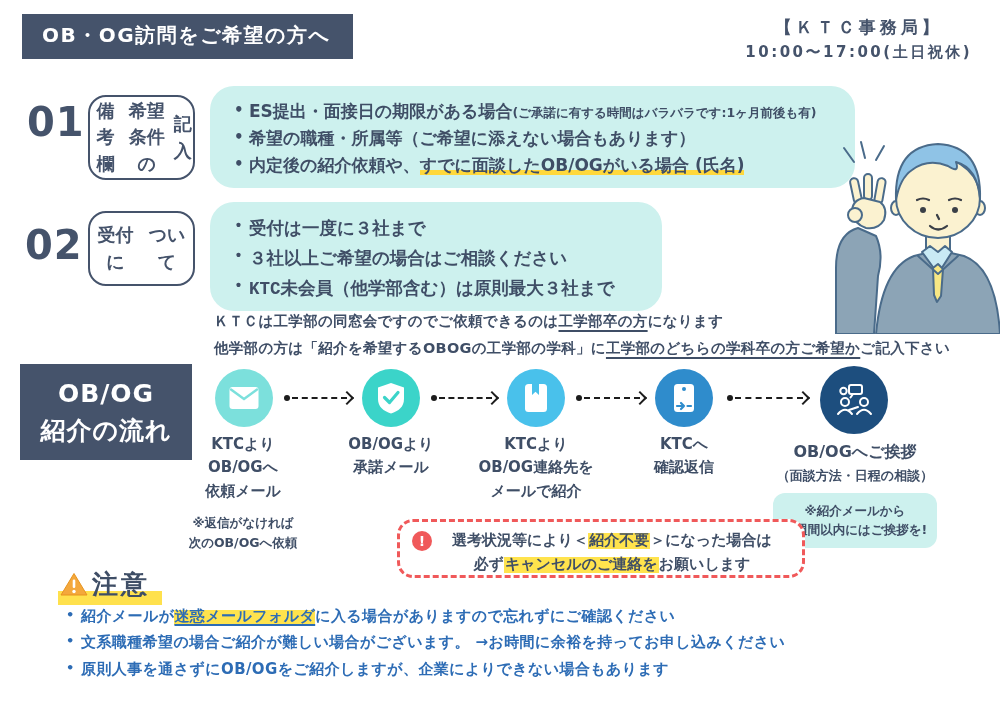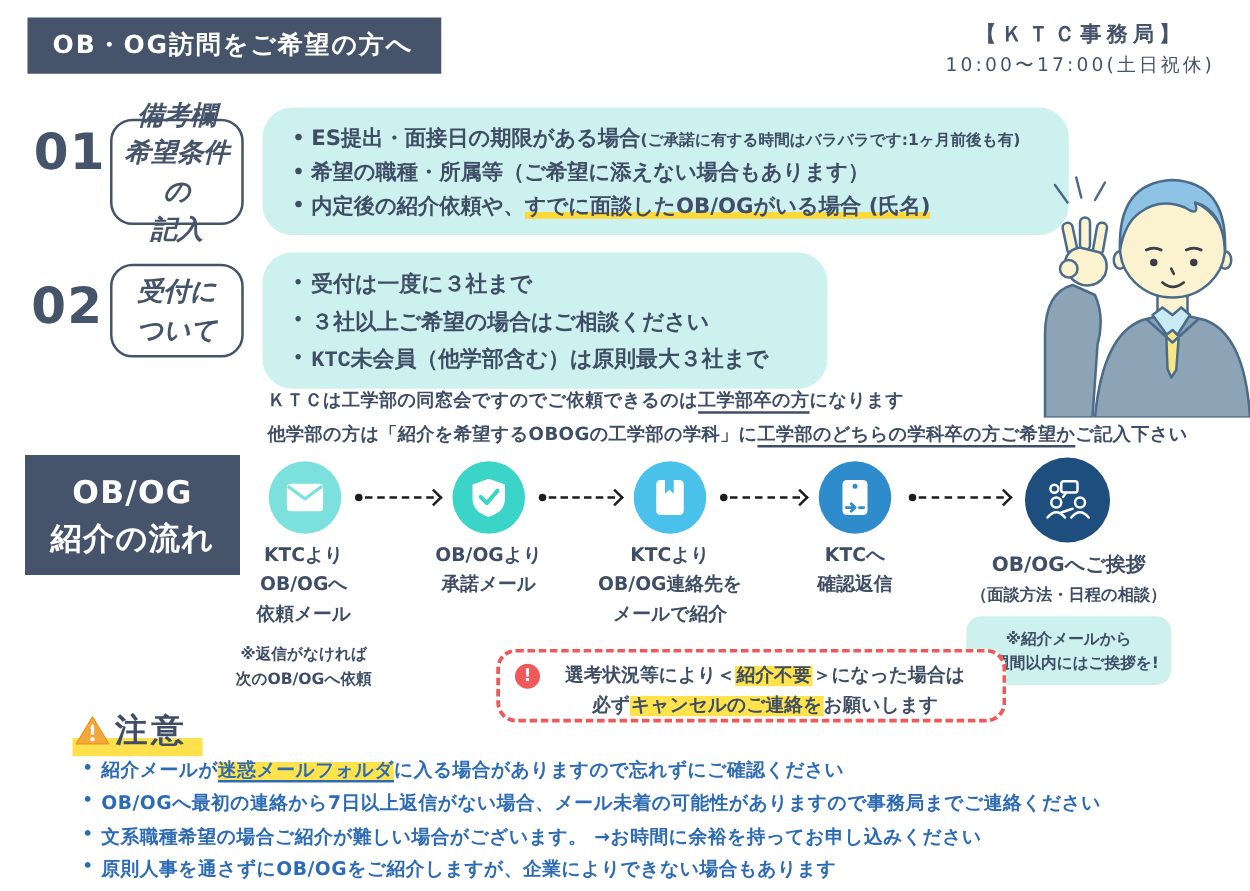--- a/index.html
+++ b/index.html
@@ -4,29 +4,29 @@
 <style>
   html,body{margin:0;padding:0;background:#ffffff;}
   .canvas{position:relative;width:1000px;height:713px;background:#ffffff;overflow:hidden;
           font-family:"DejaVu Sans","Liberation Sans",sans-serif;}
 
   
   .title-banner{position:absolute;left:22px;top:14px;background:#45536B;color:#fff;
     font-size:20px;font-weight:700;letter-spacing:1.5px;padding:8px 22px 10px 20px;}
   .office{position:absolute;right:28px;top:16px;color:#45536B;text-align:center;margin-left:32px;}
   .office-name{font-size:17px;font-weight:700;letter-spacing:4px;}
-  .office-hours{font-size:15px;font-weight:400;letter-spacing:2.5px;margin-top:4px;}
+  .office-hours{font-size:15px;font-weight:700;letter-spacing:2.5px;margin-top:4px;}
 
   
   .sec-num{position:absolute;font-size:40px;font-weight:700;color:#45536B;letter-spacing:1px;}
   #num01{left:27px;top:99px;}
   #num02{left:25px;top:222px;}
   .sec-label{position:absolute;border:2.5px solid #45536B;border-radius:18px;color:#45536B;
-    font-weight:700;font-size:21px;display:flex;flex-direction:column;align-items:center;
-    justify-content:center;text-align:center;line-height:1.45;background:#fff;box-sizing:border-box;font-style:italic;}
+    font-weight:700;font-size:18px;display:flex;flex-direction:row;align-items:center;
+    justify-content:center;text-align:center;line-height:1.45;background:#fff;box-sizing:border-box;}
   #label01{left:88px;top:95px;width:107px;height:85px;}
   #label02{left:88px;top:211px;width:107px;height:75px;}
 
   .bubble{position:absolute;background:#CDF1EE;border-radius:24px;padding:12px 22px;
     box-sizing:border-box;color:#3F4E66;}
   #bubble01{left:210px;top:86px;width:645px;height:102px;}
   #bubble02{left:210px;top:202px;width:452px;height:109px;font-family:Liberation Mono, monospace;}
   .bubble ul{margin:0;padding:0;list-style:none;}
   .bubble li{position:relative;padding-left:17px;font-size:17px;font-weight:700;
     line-height:1.6;white-space:nowrap;}
@@ -263,21 +263,20 @@
       <rect x="12.7" y="7.5" width="2.6" height="8.5" rx="1.3" fill="#ffffff"></rect>
       <circle cx="14" cy="19.5" r="1.7" fill="#ffffff"></circle>
     </svg>
     <span class="caution-title">注意</span>
   </div>
 
   <ul class="caution-list">
     <li>
       <span>紹介メールが</span><span class="hl-spam">迷惑メールフォルダ</span><span>に入る場合がありますので忘れずにご確認ください</span>
     </li>
-    <li>OB/OGへ最初の連絡から7日以上返信がない場合、メール未着の可能性がありますので事務局までご連絡ください</li>
     <li>文系職種希望の場合ご紹介が難しい場合がございます。 →お時間に余裕を持ってお申し込みください</li>
     <li>原則人事を通さずにOB/OGをご紹介しますが、企業によりできない場合もあります</li>
   </ul>
 
   <svg class="person" viewBox="0 0 176 218">
     <g stroke="#4A6B8A" stroke-width="2" stroke-linecap="round" stroke-linejoin="round">
       <path d="M30 46 L20 32" fill="none"></path>
       <path d="M41 42 L37 26" fill="none"></path>
       <path d="M52 44 L60 30" fill="none"></path>
       <path d="M12 218 L12 152 Q12 118 34 112 L52 120 Q60 138 54 160 L50 218 Z" fill="#8CA4B6"></path>

